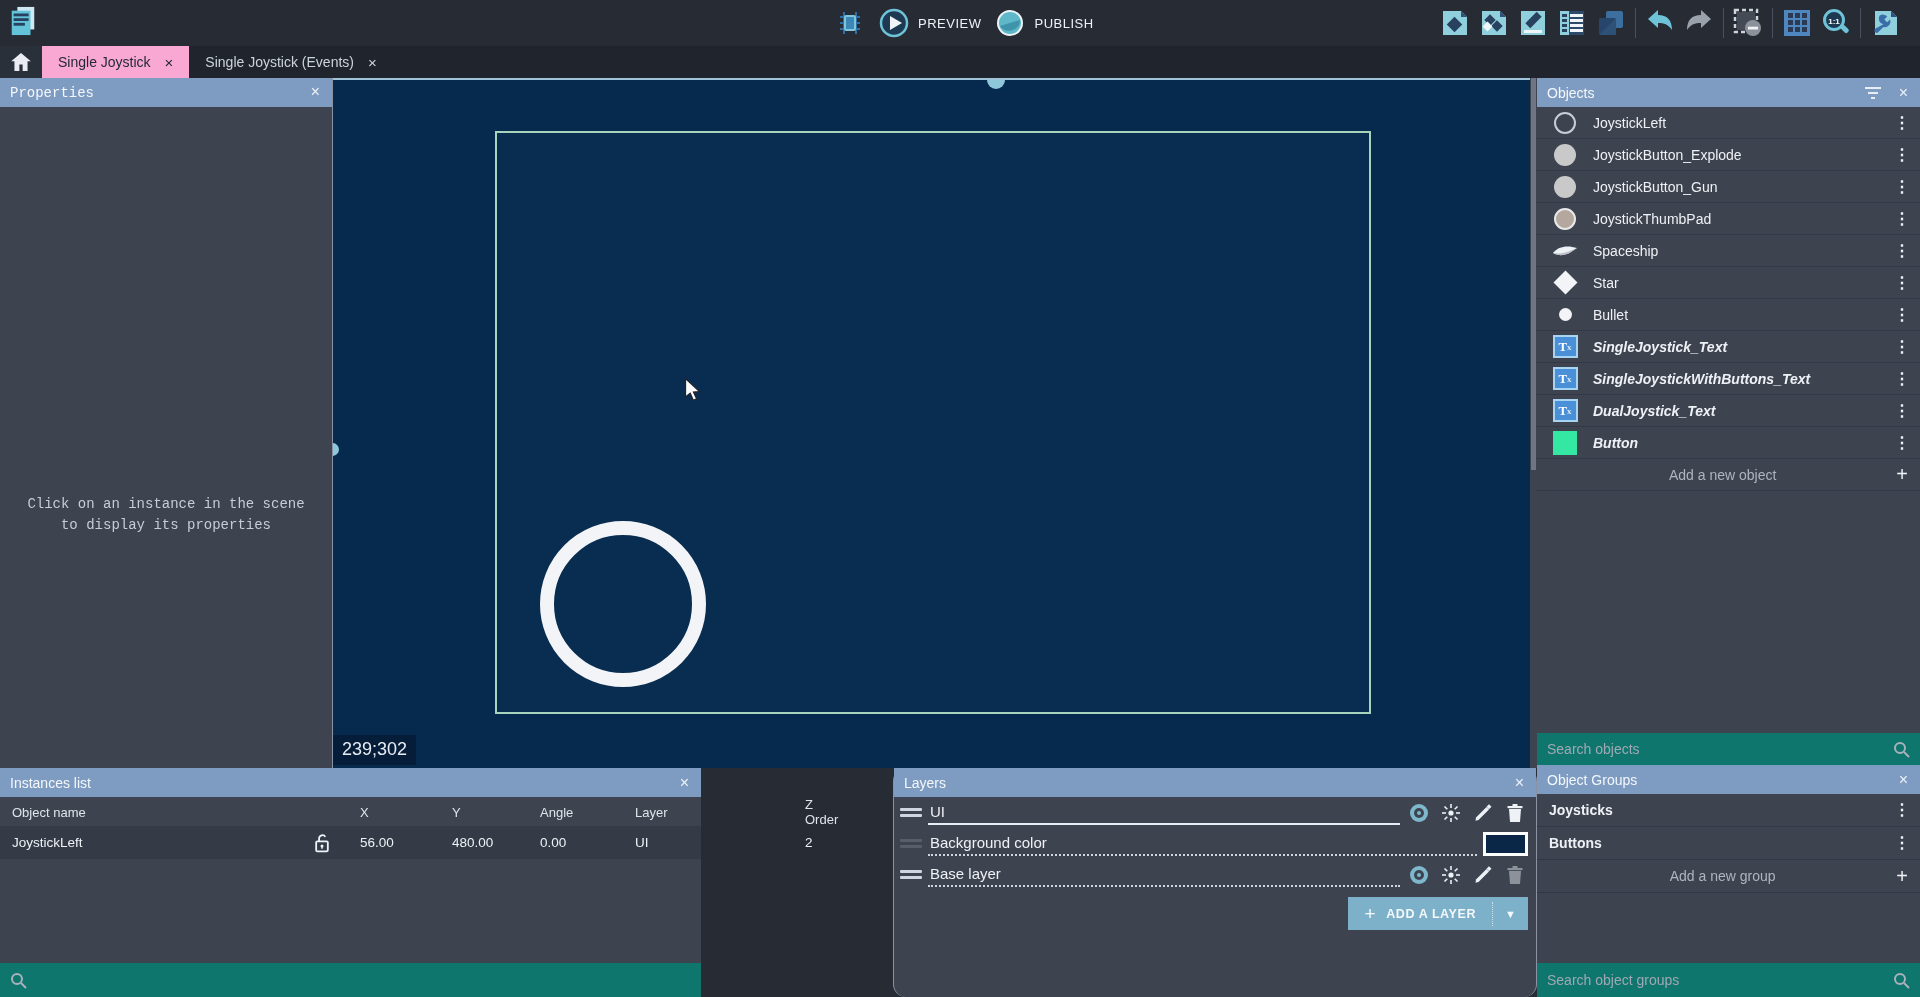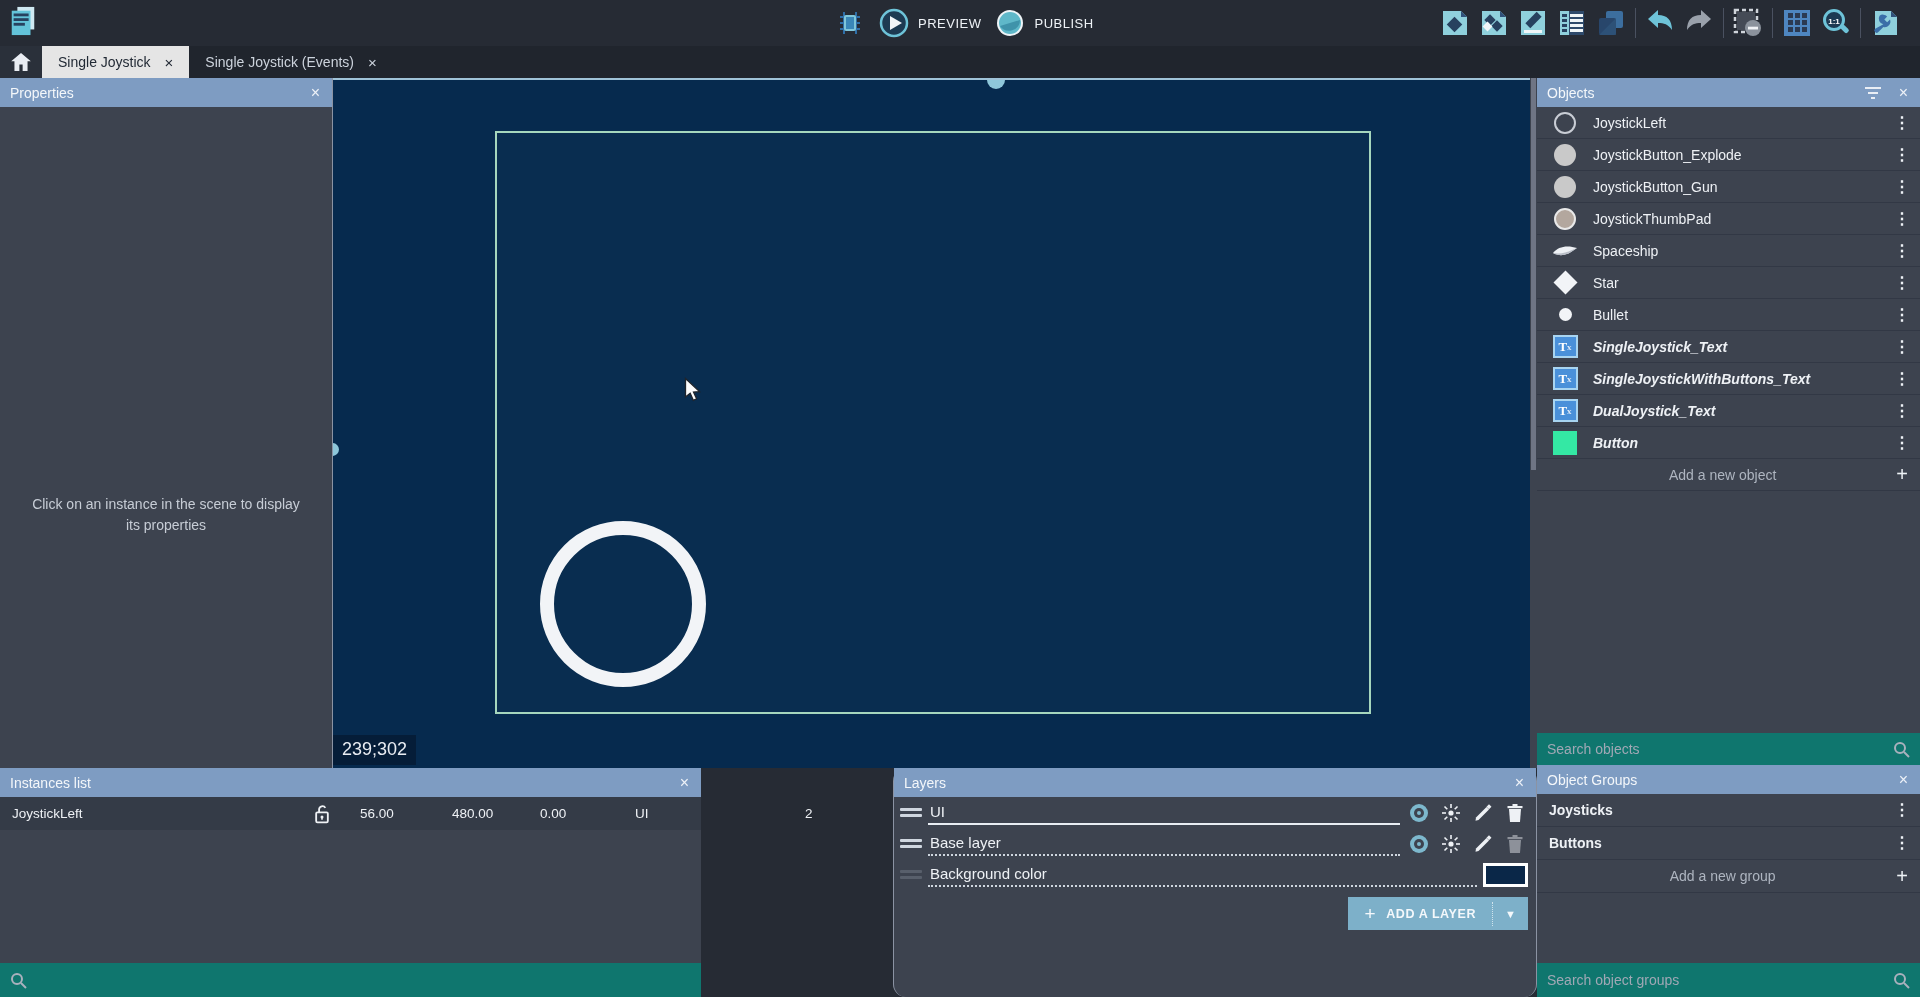--- a/index.html
+++ b/index.html
@@ -21,39 +21,39 @@
     background:
       repeating-linear-gradient(90deg,#4e86c0 0 2px,transparent 2px 7px),
       repeating-linear-gradient(0deg,#4e86c0 0 2px,transparent 2px 7px),
       #2b3a52; }
 
   
   .tabbar { position:absolute; top:46px; left:0; width:1920px; height:32px;
             background:#20252d; display:flex; align-items:stretch; }
   .home-btn { width:42px; display:flex; align-items:center; justify-content:center; background:#2a303a; }
   .tab { display:flex; align-items:center; gap:14px; padding:0 16px; font-size:14px; }
-  .tab.active { background:#e5e5e5; color:#222a35; }
+  .tab.active { background:#f9a8d4; color:#222a35; }
   .tab.inactive { background:#20252d; color:#ccd3dc; }
   .tab .x { font-size:15px; cursor:pointer; }
 
   
   .phead { height:29px; background:#7e9cc2; display:flex; align-items:center;
            padding:0 10px; font-size:14px; color:#f4f7fa; flex:0 0 auto; }
   .phead .spacer { flex:1; }
   .phead .x { cursor:pointer; font-size:16px; color:#eef2f8; padding:0 2px; }
   .searchbar { height:32px; background:#0f766e; display:flex; align-items:center;
                padding:14px 10px; flex:0 0 auto; }
   .searchbar input { flex:1; background:transparent; border:none; outline:none;
                      color:#cfd5de; font-size:14px; font-family:inherit; }
   .searchbar input::placeholder { color:#a0a8b5; }
   .dots { color:#eef2f6; font-size:16px; letter-spacing:0; line-height:1; padding:0 4px; cursor:pointer; font-weight:bold; }
 
   
   .properties { position:absolute; top:78px; left:0; width:333px; height:844px;
-                background:#3d434f; display:flex; flex-direction:column; border-right:1px solid #8b93a3; }
+                background:#3d434f; display:flex; flex-direction:column; border-right:1px solid #8b93a3;font-family:Liberation Mono, monospace; }
   .prop-body { flex:1; display:flex; align-items:center; justify-content:center; padding:0 24px; }
   .prop-msg { font-size:14px; color:#c7cdd6; text-align:center; line-height:1.45; }
 
   
   .canvas { position:absolute; top:78px; left:333px; width:1197px; height:690px;
             background:#062a4e; border-top:2px solid #9fc3d8; overflow:hidden; }
   .scene-rect { position:absolute; left:162px; top:51px; width:876px; height:583px;
                 border:2px solid #a5d6bd; background:rgba(255,255,255,0.015); }
   .joystick-ring { position:absolute; left:207px; top:441px; width:166px; height:166px;
                    border:14px solid #f2f4f7; border-radius:50%; }
@@ -453,20 +453,29 @@
       </div>
     </div>
   </div>
 
   <div class="instances">
     <div class="phead">
       <span>Instances list</span>
       <span class="spacer"></span>
       <span class="x">×</span>
     </div>
+    <div class="igrid icolhead">
+      <span>Object name</span>
+      <span></span>
+      <span>X</span>
+      <span>Y</span>
+      <span>Angle</span>
+      <span>Layer</span>
+      <span>Z Order</span>
+    </div>
     <div class="igrid irow">
       <span>JoystickLeft</span>
       <span>
         <svg width="20" height="22" viewBox="0 0 24 26">
             <rect x="5" y="11" width="14" height="12" rx="1.5" fill="none" stroke="#eef1f5" stroke-width="2.2"></rect>
             <path d="M8.5 11 V7.5 a4 4 0 0 1 7.5-1.8" fill="none" stroke="#eef1f5" stroke-width="2.2"></path>
             <circle cx="12" cy="16.5" r="1.8" fill="#eef1f5"></circle>
             <line x1="12" y1="17.5" x2="12" y2="20" stroke="#eef1f5" stroke-width="1.8"></line>
           </svg>
       </span>
@@ -529,20 +538,29 @@
       <span class="licon">
         <svg width="18" height="20" viewBox="0 0 18 20">
             <path d="M3 6 h12 l-1 13 H4 Z" fill="#eef1f5"></path>
             <rect x="1.5" y="3" width="15" height="2.2" fill="#eef1f5"></rect>
             <rect x="6.5" y="1" width="5" height="2" fill="#eef1f5"></rect>
           </svg>
       </span>
     </div>
 
     <div class="lrow">
+      <span class="lhandle dim">
+          <i></i>
+          <i></i>
+        </span>
+      <span class="lname dotted">Background color</span>
+      <span class="swatch"></span>
+    </div>
+
+    <div class="lrow">
       <span class="lhandle">
           <i></i>
           <i></i>
         </span>
       <span class="lname dotted">Base layer</span>
       <span class="licon">
           <span class="eye">
             <b>
               <i></i>
             </b>
@@ -571,29 +589,20 @@
       </span>
       <span class="licon dim">
         <svg width="18" height="20" viewBox="0 0 18 20">
             <path d="M3 6 h12 l-1 13 H4 Z" fill="#eef1f5"></path>
             <rect x="1.5" y="3" width="15" height="2.2" fill="#eef1f5"></rect>
             <rect x="6.5" y="1" width="5" height="2" fill="#eef1f5"></rect>
           </svg>
       </span>
     </div>
 
-    <div class="lrow">
-      <span class="lhandle dim">
-          <i></i>
-          <i></i>
-        </span>
-      <span class="lname dotted">Background color</span>
-      <span class="swatch"></span>
-    </div>
-
     <div class="addlayer">
       <span class="main">
         <span class="pl">+</span>
         <span>ADD A LAYER</span>
       </span>
       <span class="split"></span>
       <span class="caret">▼</span>
     </div>
   </div>
 

